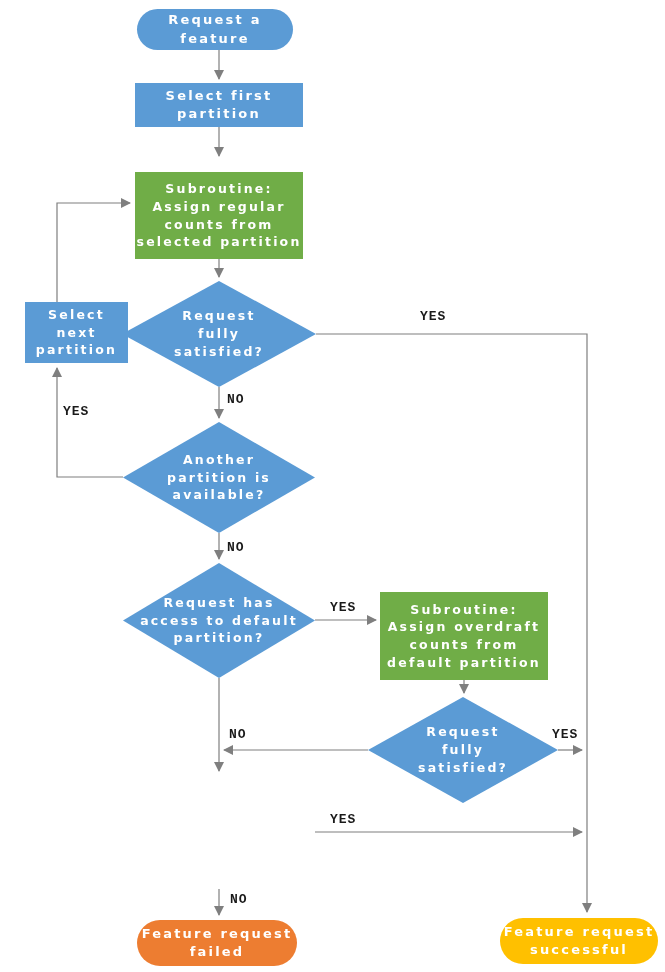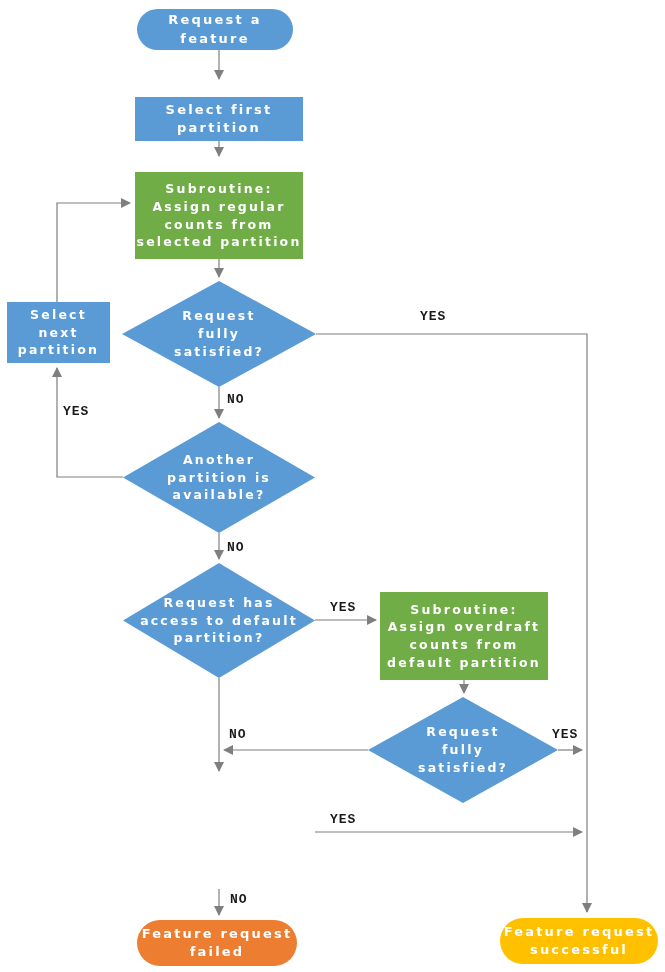--- a/index.html
+++ b/index.html
@@ -53,33 +53,33 @@
     <path class="edge" marker-end="url(#arw)" d="M558 750 L582 750"></path>
     <path class="edge" marker-end="url(#arw)" d="M368 750 L224 750"></path>
     <path class="edge" marker-end="url(#arw)" d="M219 678 L219 771"></path>
     <path class="edge" marker-end="url(#arw)" d="M315 832 L582 832"></path>
     <path class="edge" marker-end="url(#arw)" d="M219 889 L219 915"></path>
   </svg>
 
   <div class="node pill blue" style="left:137px;top:9px;width:156px;height:41px;font-size:13px">Request a
 feature</div>
 
-  <div class="node blue" style="left:135px;top:97px;width:168px;height:44px;font-size:13px">Select first
+  <div class="node blue" style="left:135px;top:83px;width:168px;height:44px;font-size:13px">Select first
 partition</div>
 
   <div class="node green" style="left:135px;top:160px;width:168px;height:87px">Subroutine:
 Assign regular
 counts from
 selected partition</div>
 
   <div class="node diamond blue" style="left:122px;top:281px;width:194px;height:106px">Request
 fully
 satisfied?</div>
 
-  <div class="node blue" style="left:7px;top:302px;width:103px;height:61px">Select
+  <div class="node blue" style="left:25px;top:302px;width:103px;height:61px">Select
 next
 partition</div>
 
   <div class="node diamond blue" style="left:123px;top:422px;width:192px;height:111px">Another
 partition is
 available?</div>
 
   <div class="node diamond blue" style="left:123px;top:563px;width:192px;height:115px">Request has
 access to default
 partition?</div>

